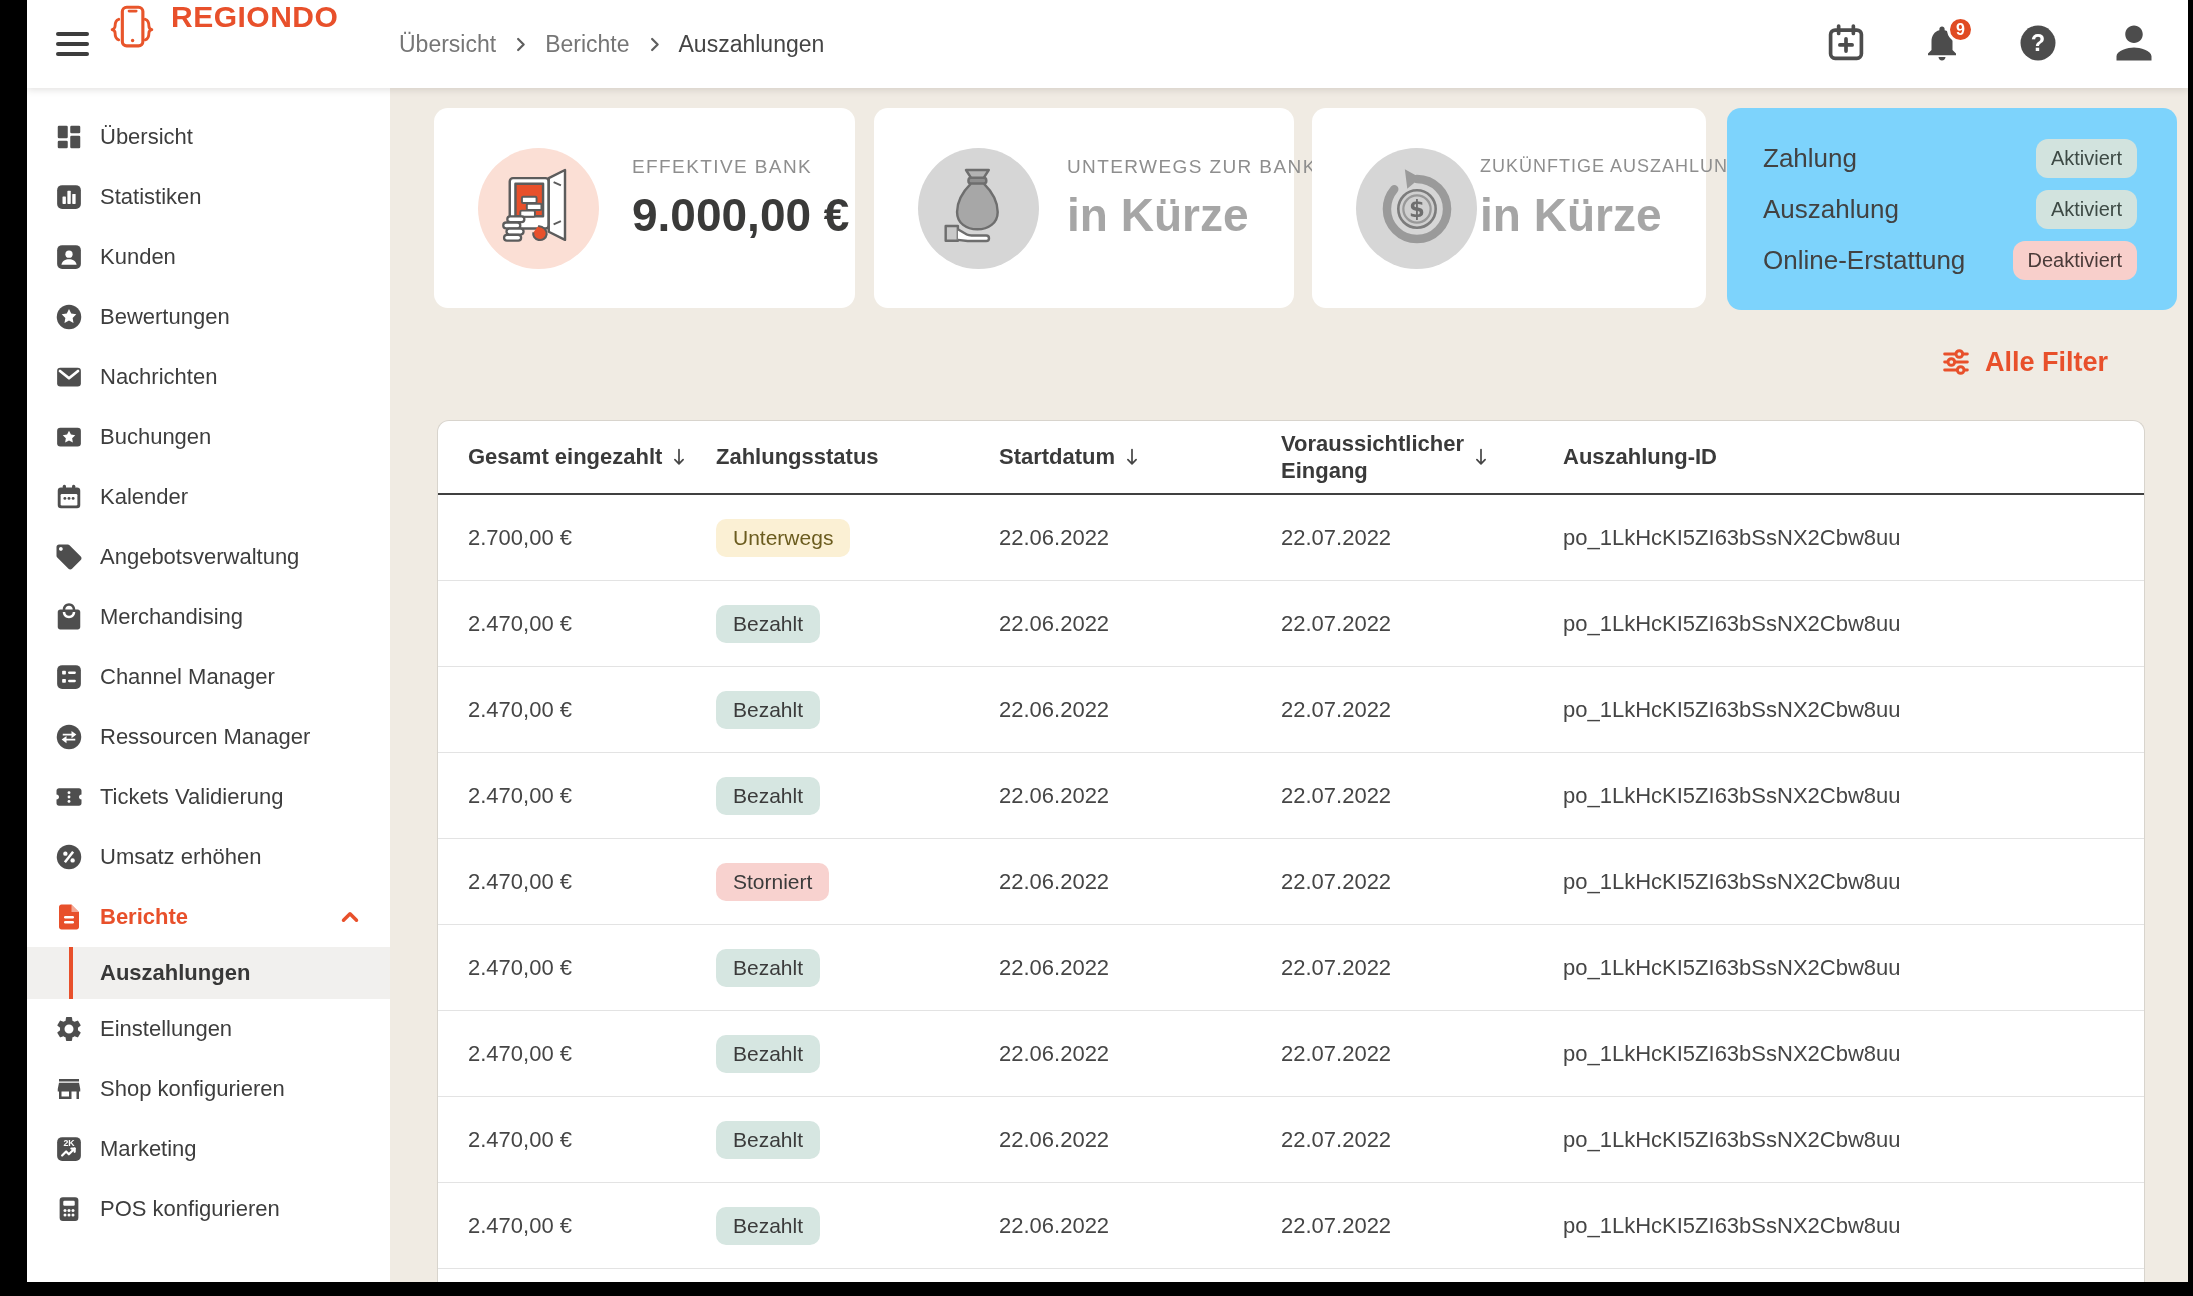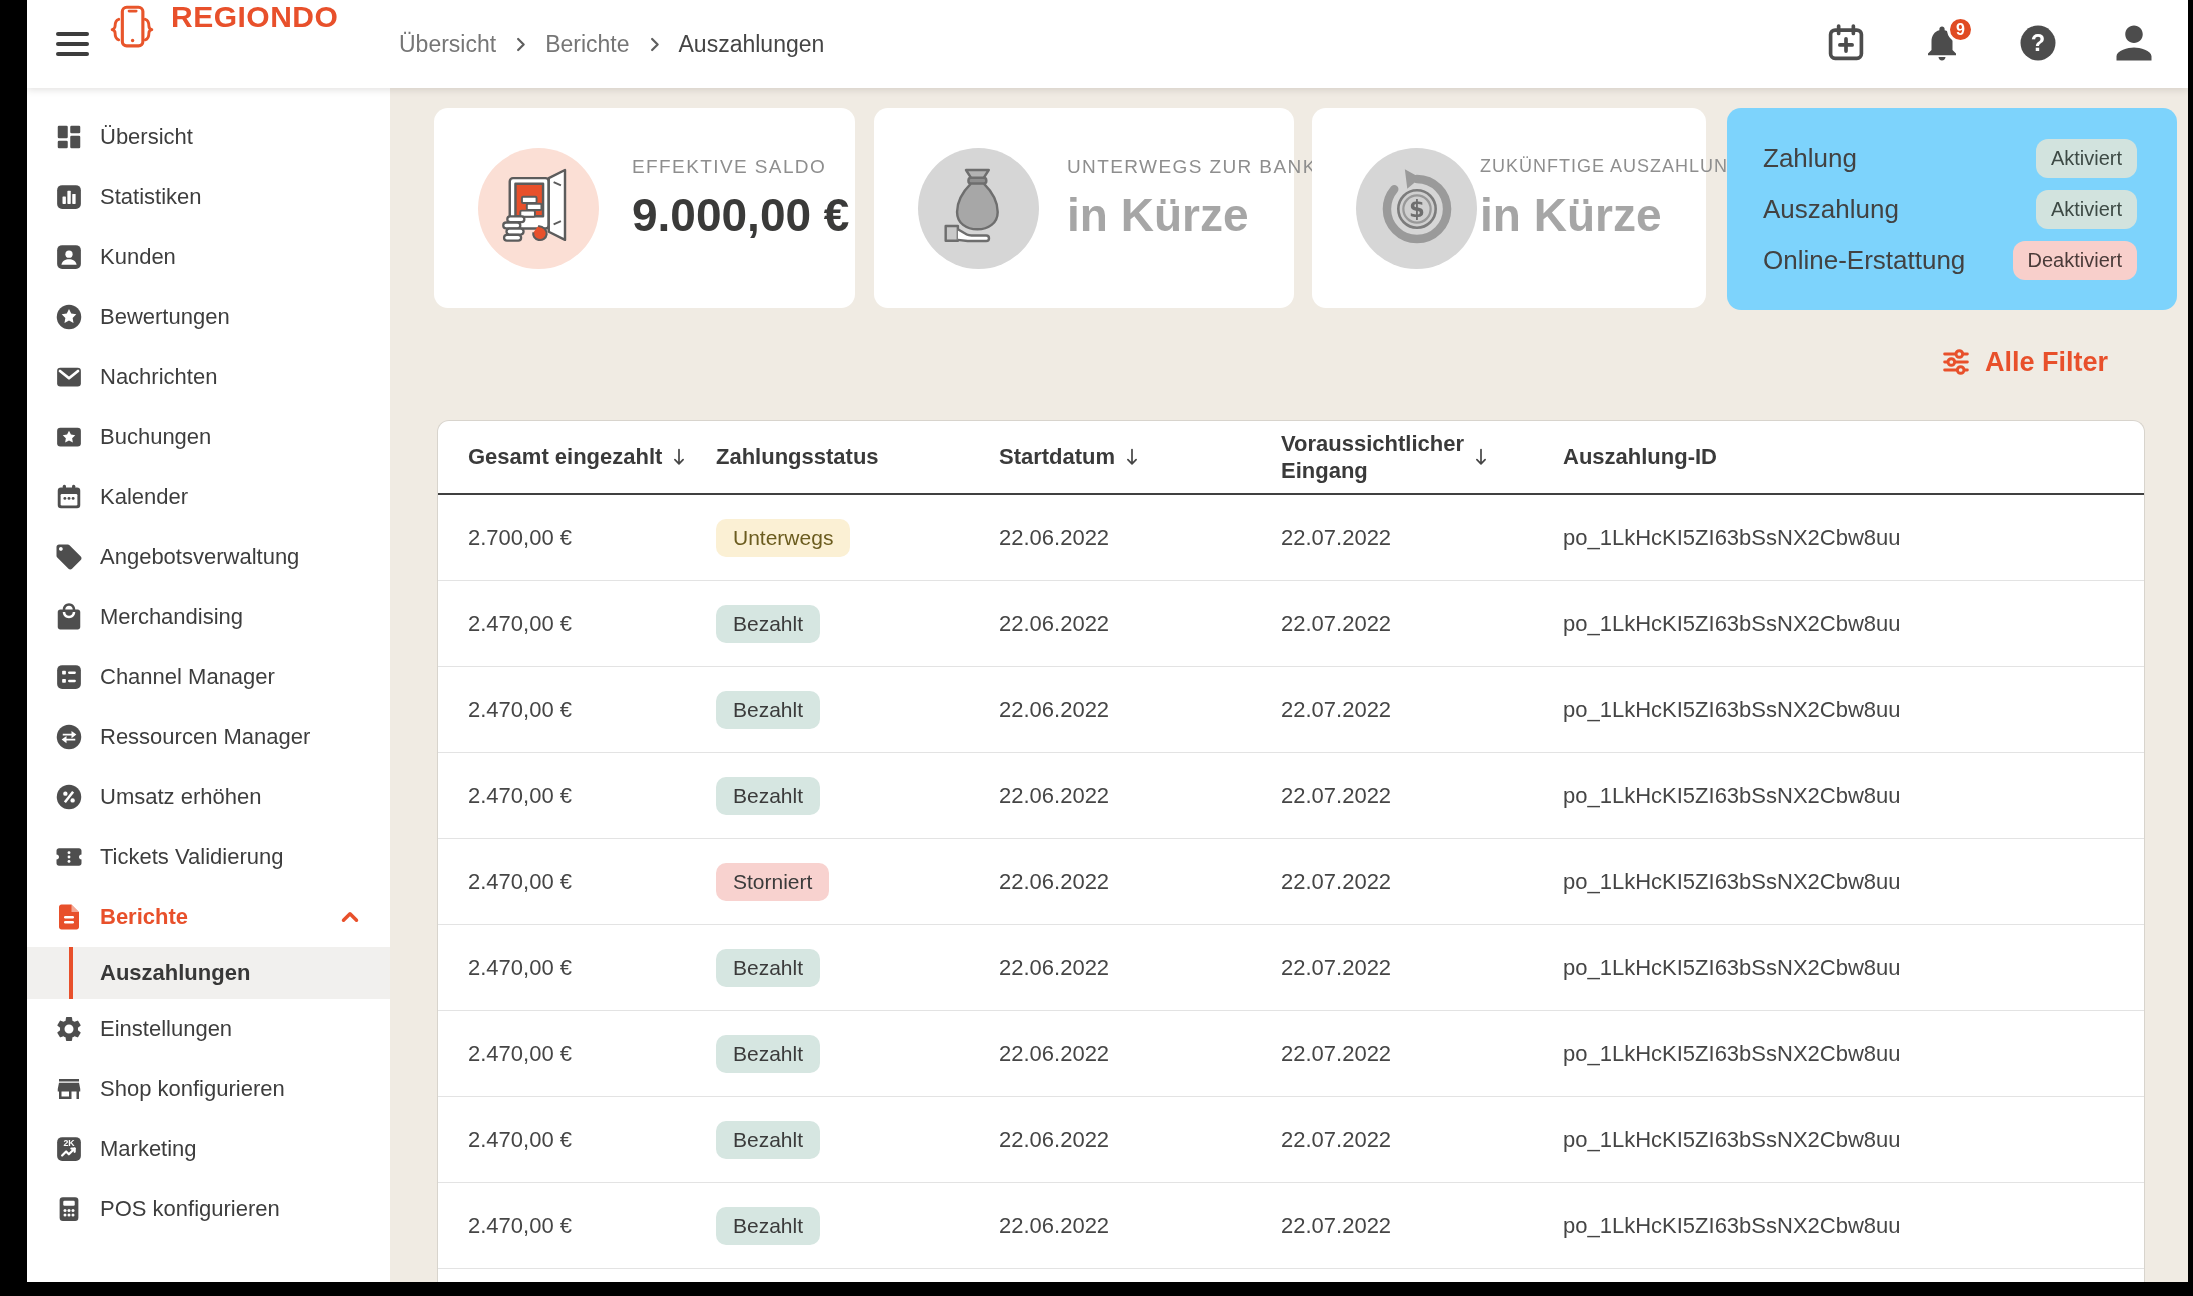--- a/index.html
+++ b/index.html
@@ -405,29 +405,29 @@
           <span class="s-lbl">Channel Manager</span>
         </div>
         <div class="side-item">
           <svg class="s-icon">
             <use href="#resources-icon" xlink:href="#resources-icon"></use>
           </svg>
           <span class="s-lbl">Ressourcen Manager</span>
         </div>
         <div class="side-item">
           <svg class="s-icon">
+            <use href="#ticket-validation-icon" xlink:href="#ticket-validation-icon"></use>
+          </svg>
+          <span class="s-lbl">Tickets Validierung</span>
+        </div>
+        <div class="side-item">
+          <svg class="s-icon">
             <use href="#increase-revenue-icon" xlink:href="#increase-revenue-icon"></use>
           </svg>
           <span class="s-lbl">Umsatz erhöhen</span>
-        </div>
-        <div class="side-item">
-          <svg class="s-icon">
-            <use href="#ticket-validation-icon" xlink:href="#ticket-validation-icon"></use>
-          </svg>
-          <span class="s-lbl">Tickets Validierung</span>
         </div>
         <div class="side-item active">
           <svg class="s-icon">
             <use href="#reports-icon" xlink:href="#reports-icon"></use>
           </svg>
           <span class="s-lbl">Berichte</span>
           <svg class="s-chev">
             <use href="#chevron-up-icon" xlink:href="#chevron-up-icon"></use>
           </svg>
         </div>
@@ -461,21 +461,21 @@
       </aside>
 
     <main class="main">
       <section id="cards">
           <div class="card c1">
             <div class="circle">
               <svg>
                 <use href="#safe-icon" xlink:href="#safe-icon"></use>
               </svg>
             </div>
-            <div class="c-label">EFFEKTIVE SALDO</div>
+            <div class="c-label">EFFEKTIVE BANK</div>
             <div class="c-value">9.000,00 €</div>
           </div>
           <div class="card c2">
             <div class="circle">
               <svg>
                 <use href="#money-bag-icon" xlink:href="#money-bag-icon"></use>
               </svg>
             </div>
             <div class="c-label">UNTERWEGS ZUR BANK</div>
             <div class="c-value muted">in Kürze</div>

